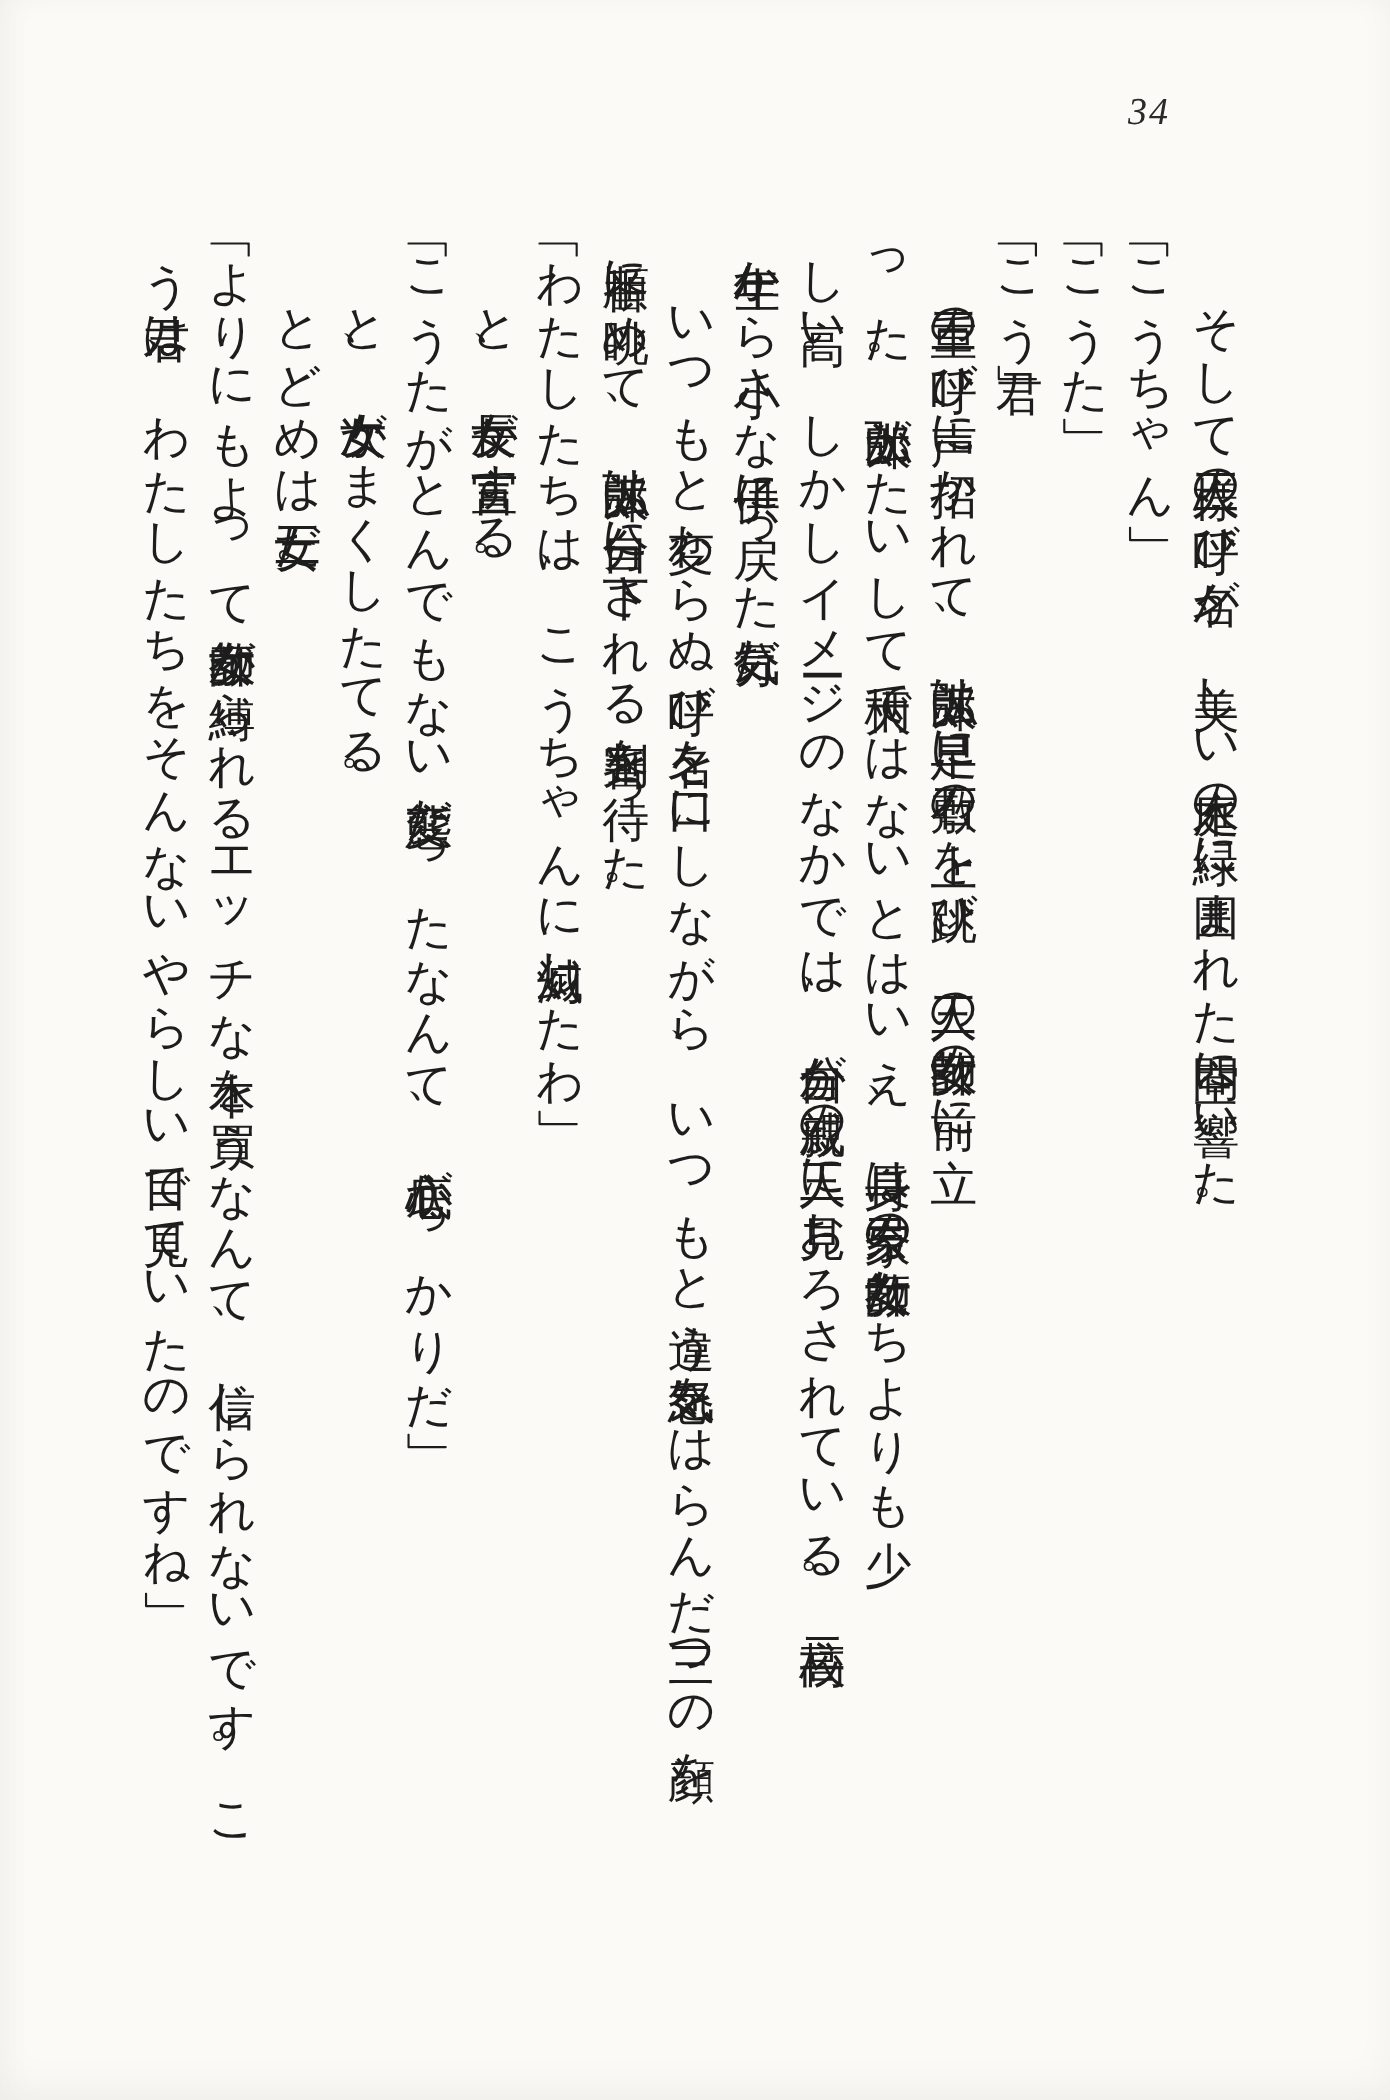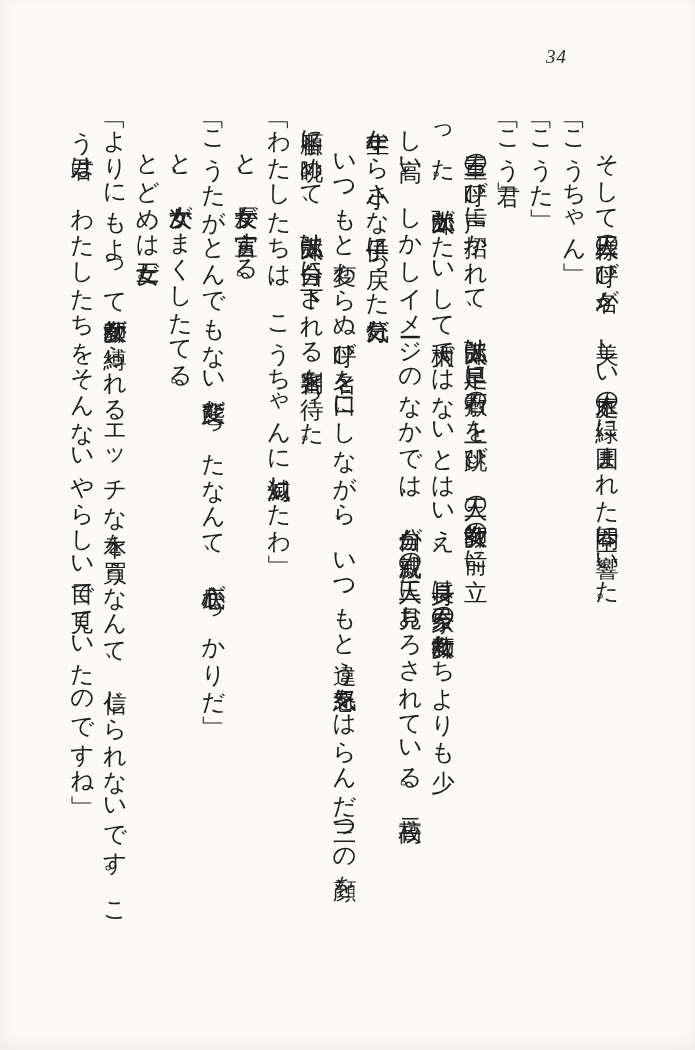--- a/index.html
+++ b/index.html
@@ -13,21 +13,21 @@
     height:1050px;
     background:#fbfaf7;
     color:#1d1d1d;
     overflow:hidden;
     
     box-shadow:inset 0 -8px 18px rgba(0,0,0,0.04), inset 6px 0 14px rgba(0,0,0,0.02);
   }
   .page-number{
     position:absolute;
     top:46px;
-    left:546px;
+    left:564px;
     font-size:19px;
     font-style:italic;
     letter-spacing:1px;
     color:#2a2a2a;
   }
   .text-block{
     position:absolute;
     top:114px;
     right:72px;
     height:898px;

